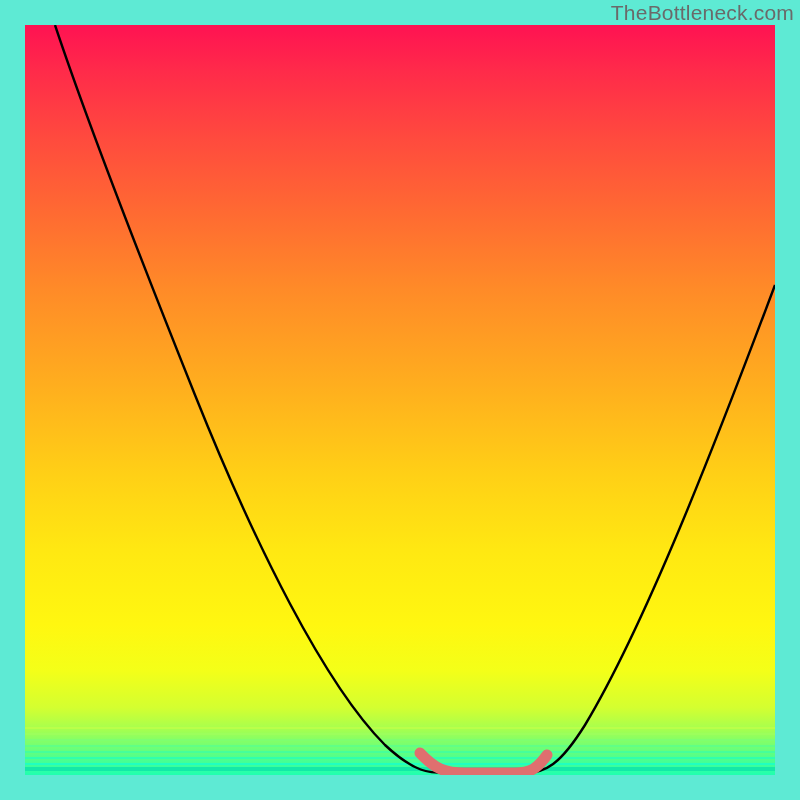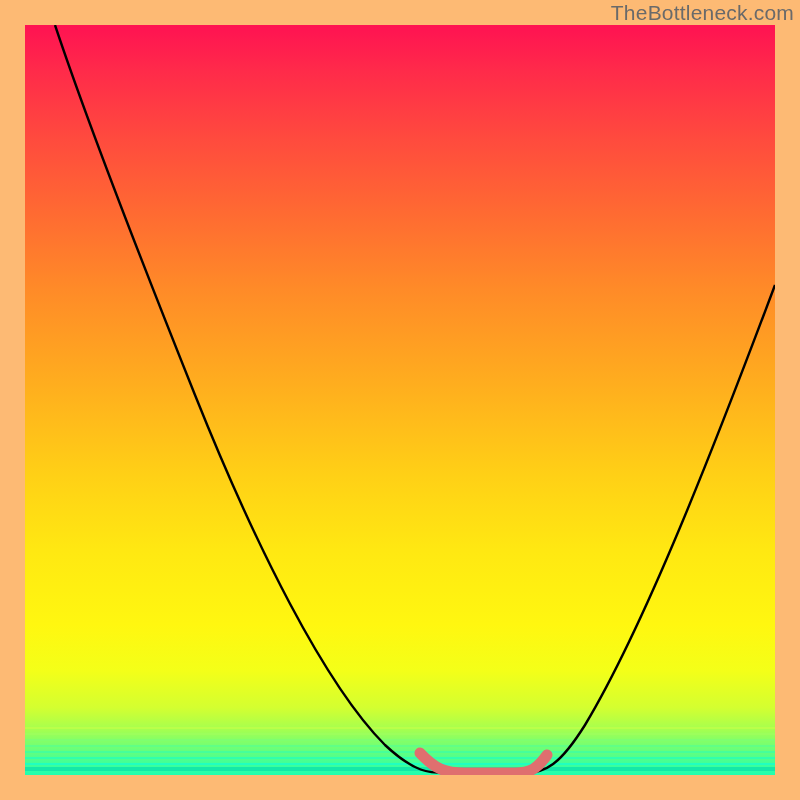--- a/index.html
+++ b/index.html
@@ -8,21 +8,21 @@
     width: 800px;
     height: 800px;
     background: #000;
     overflow: hidden;
     font-family: Arial, Helvetica, sans-serif;
   }
   .frame {
     position: relative;
     width: 800px;
     height: 800px;
-    background: #fdba74;
+    background: #5eead4;
   }
   .plot {
     position: absolute;
     left: 25px;
     top: 25px;
     width: 750px;
     height: 750px;
     background: linear-gradient(to bottom,
       #ff1252 0%,
       #ff2a4a 6%,

